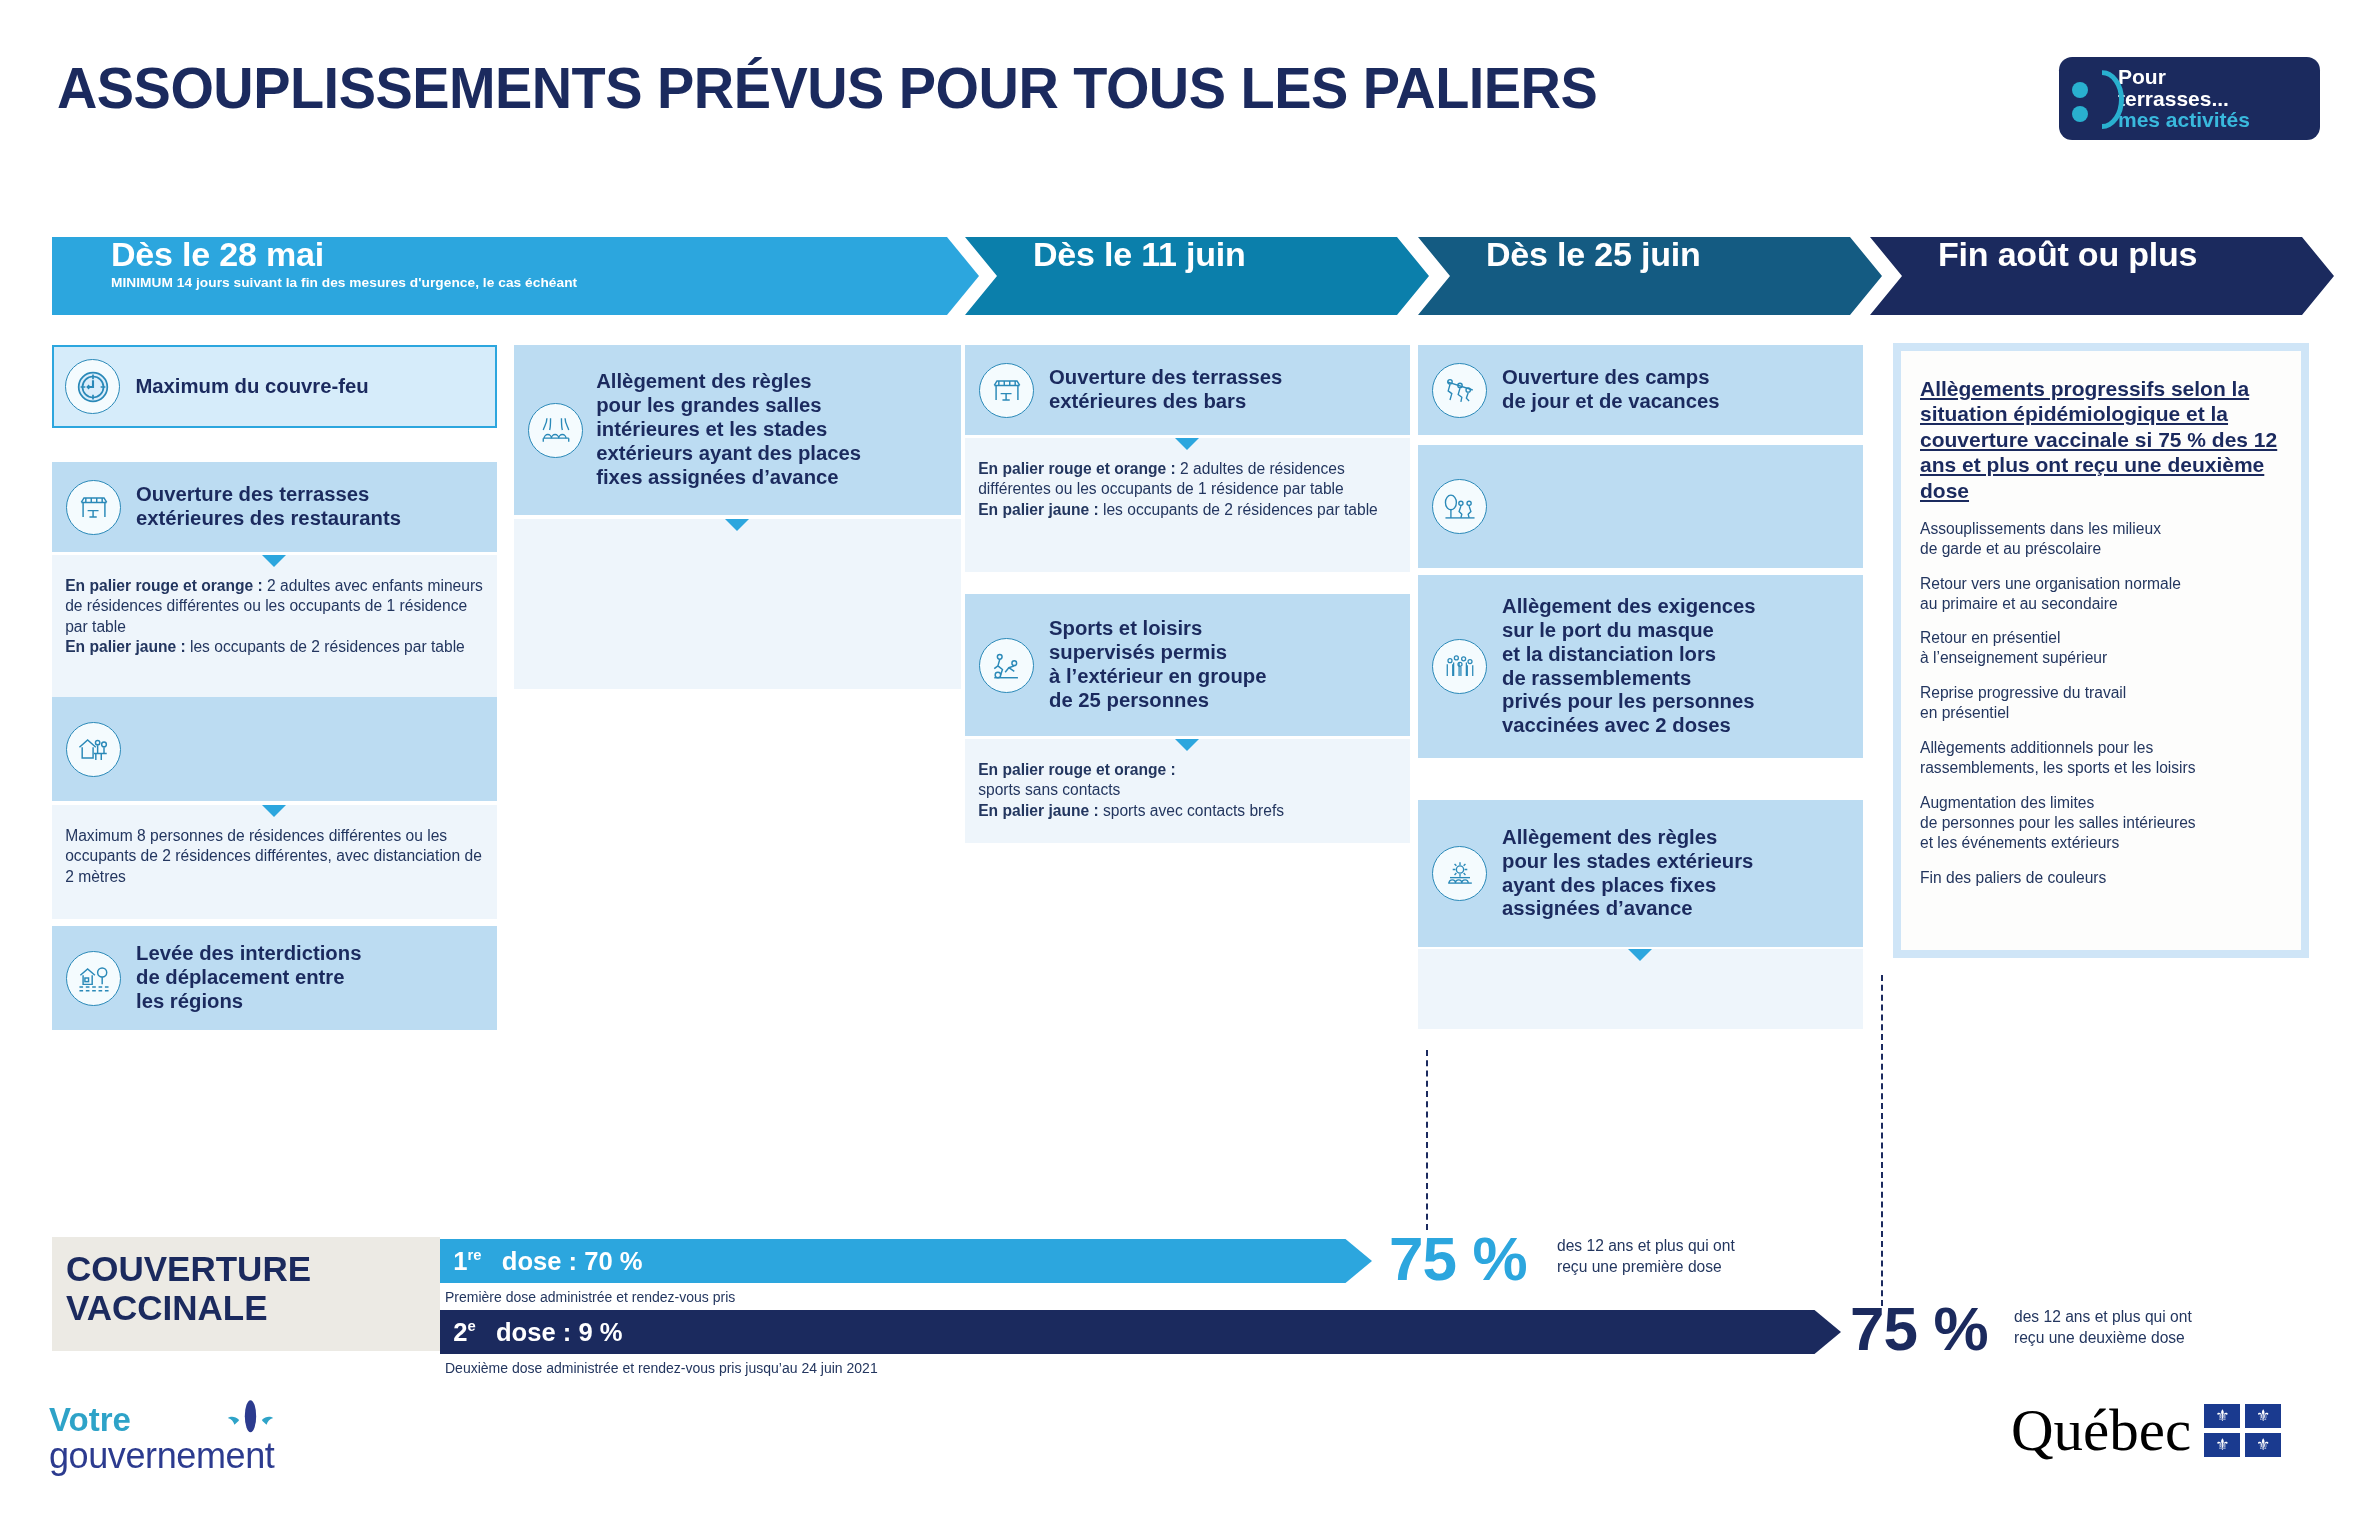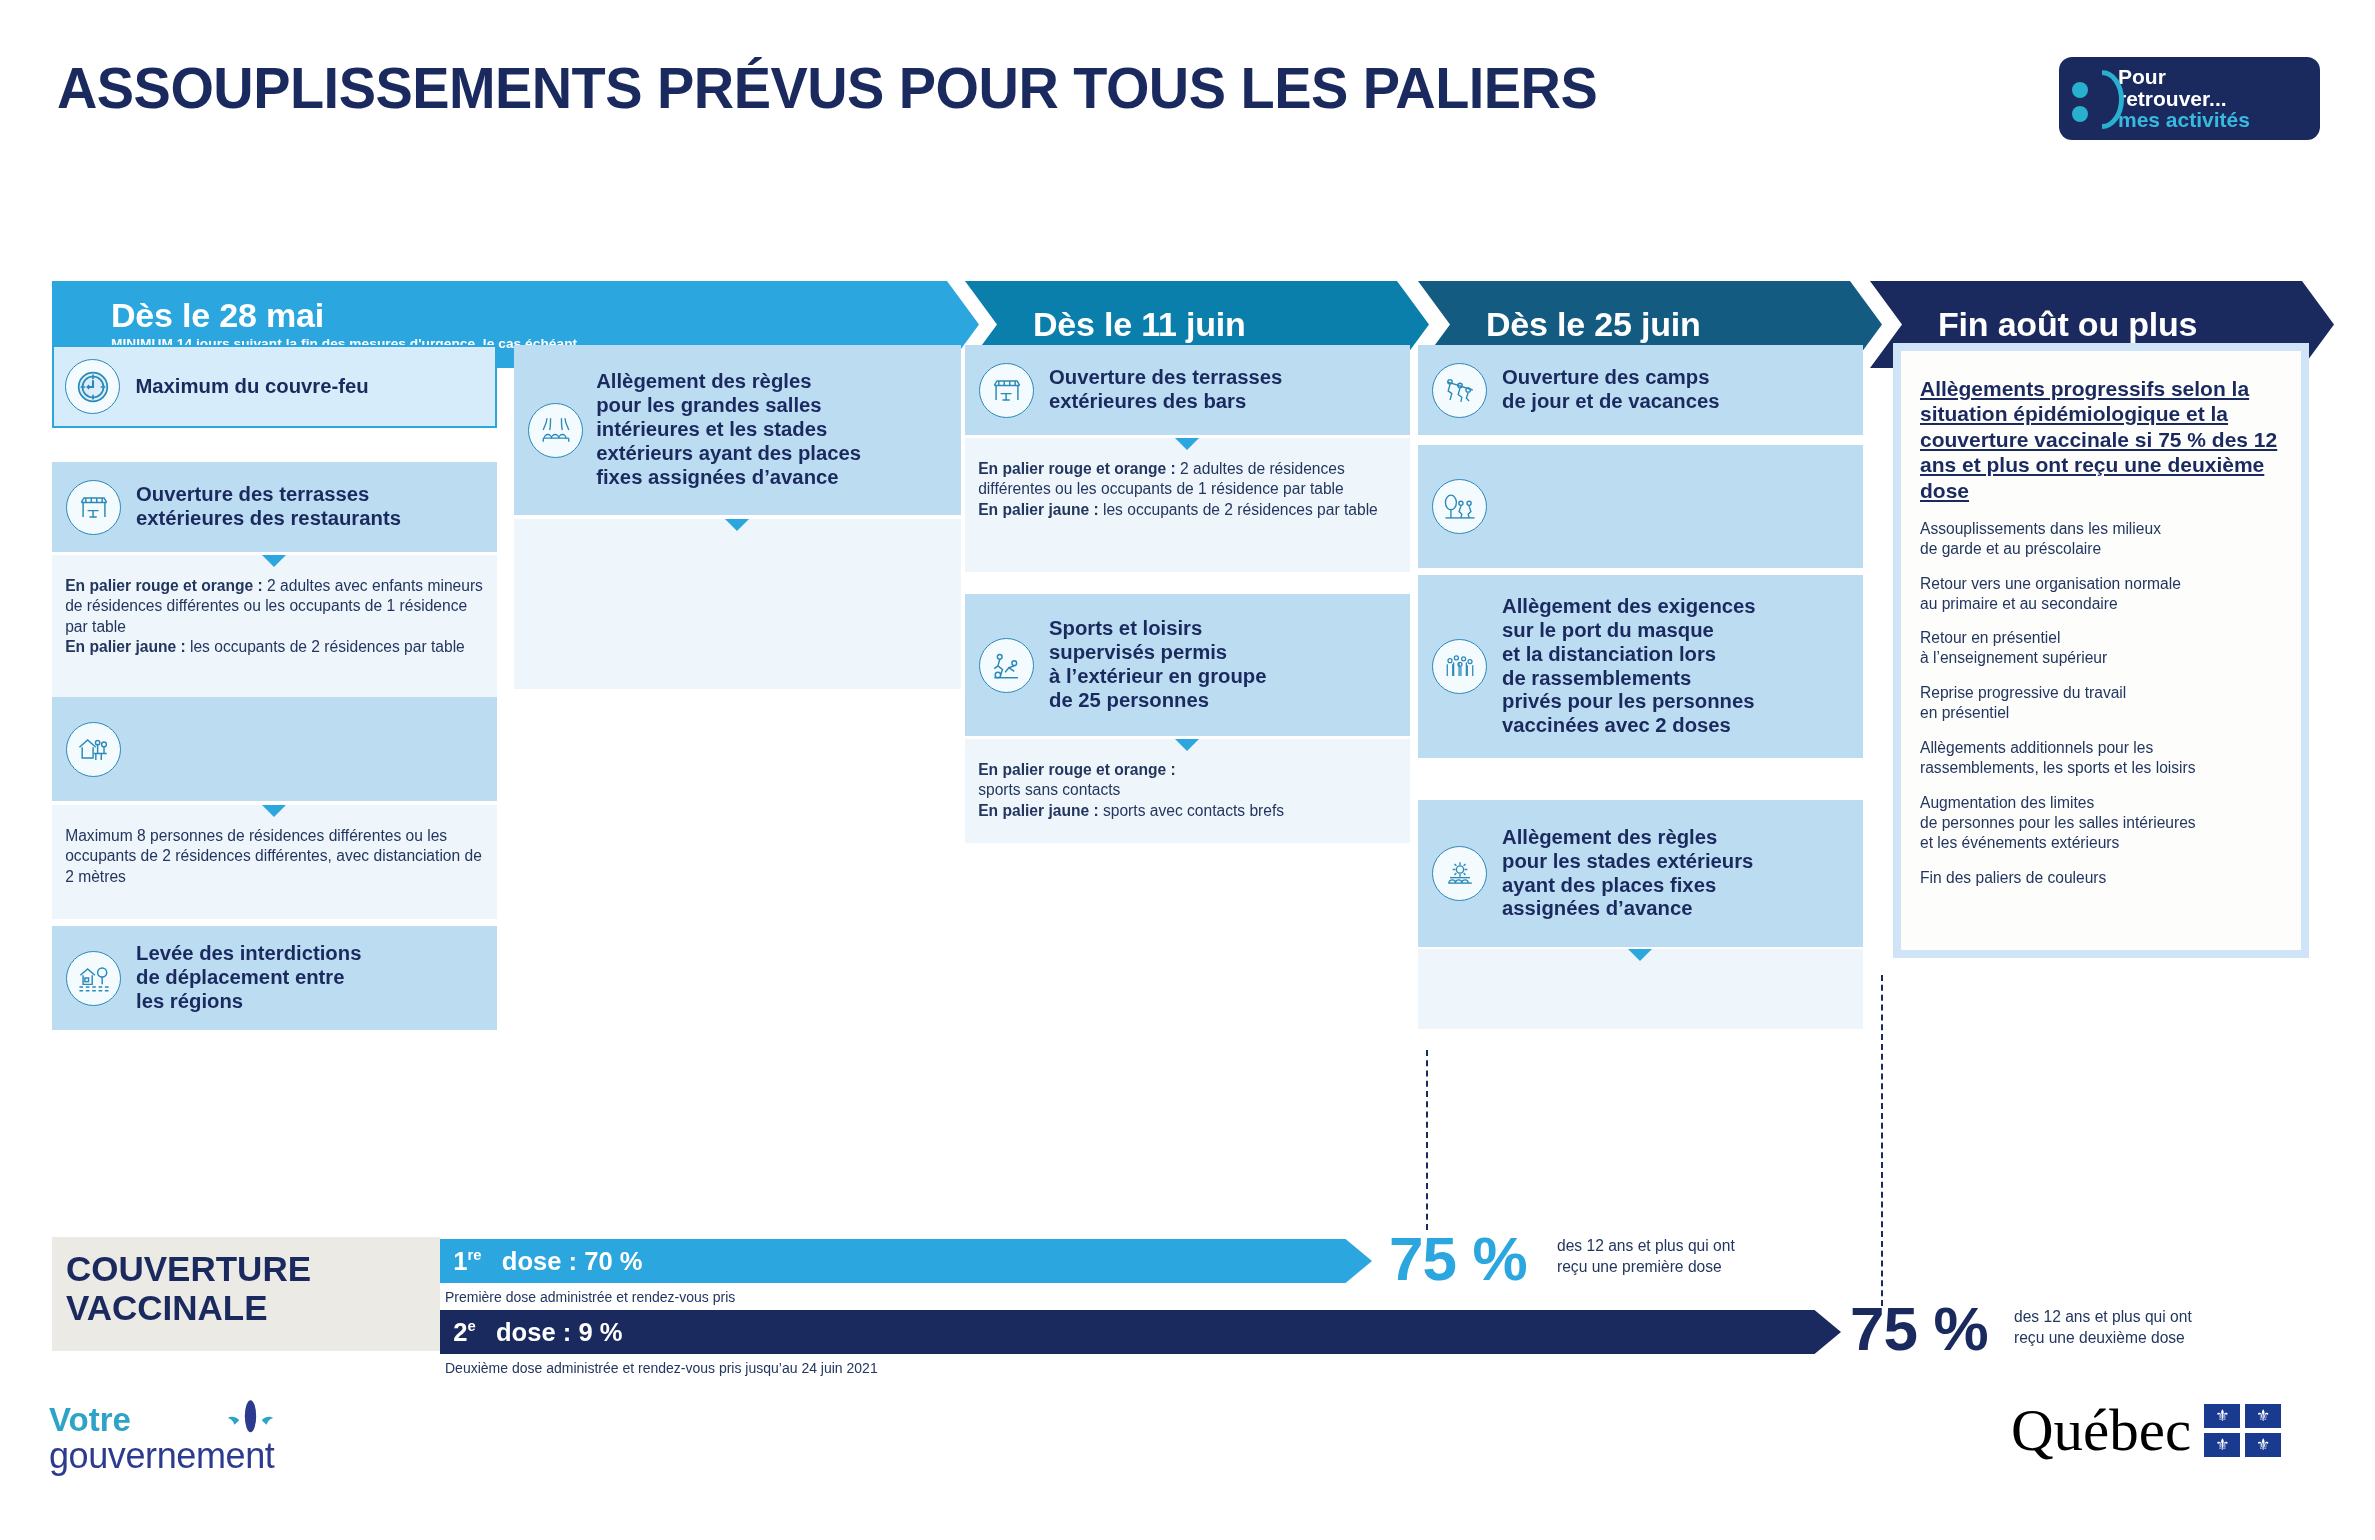--- a/index.html
+++ b/index.html
@@ -36,25 +36,24 @@
     border:5.7px solid #29b0cf; border-radius:50%;
     clip-path: inset(0 0 0 50%);
   }
   #brand-badge .btext { line-height:1.02; padding-right:7.6px; }
   #brand-badge .btext div { font-weight:bold; font-size:21px; }
   #brand-badge .l1, #brand-badge .l2 { color:#ffffff; }
   #brand-badge .l3 { color:#39b9dd; }
 
   
   .chev {
-    position:absolute; height:87px;
-    display:flex; align-items:center;
+    position:absolute; height:78px;
+    display:flex; 
     color:#fff;
     clip-path: polygon(0 0, calc(100% - 32px) 0, 100% 50%, calc(100% - 32px) 100%, 0 100%);
-    margin-top: 44px;
   }
   .chev.notched {
     clip-path: polygon(0 0, calc(100% - 32px) 0, 100% 50%, calc(100% - 32px) 100%, 0 100%, 32px 50%);
   }
   .chev .htxt { padding-left:59px; }
   .chev .htitle { font-size:34px; font-weight:bold; letter-spacing:-0.2px; line-height:1.05; }
   .chev .hsub { font-size:13.7px; font-weight:bold; margin-top:2.8px; letter-spacing:0.05px; }
   #chev-1 { left:52px;   width:927px;  background:#2ca6de; }
   #chev-2 { left:965px; width:464px;  background:#0b7fab; }
   #chev-3 { left:1418px; width:464px;  background:#145b82; }
@@ -166,21 +165,21 @@
 <div id="page-title">ASSOUPLISSEMENTS PRÉVUS POUR TOUS LES PALIERS</div>
 
 <div id="brand-badge">
   <div class="smiley">
     <div class="dot top"></div>
       <div class="dot bottom"></div>
       <div class="arc"></div>
   </div>
   <div class="btext">
     <div class="l1">Pour</div>
-    <div class="l2">retrouver...</div>
+    <div class="l2">terrasses...</div>
     <div class="l3">mes activités</div>
   </div>
 </div>
 
 <div class="chev" id="chev-1" style="top:237px;">
   <div class="htxt">
     <div class="htitle">Dès le 28 mai</div>
     <div class="hsub">MINIMUM 14 jours suivant la fin des mesures d'urgence, le cas échéant</div>
   </div>
 </div>

